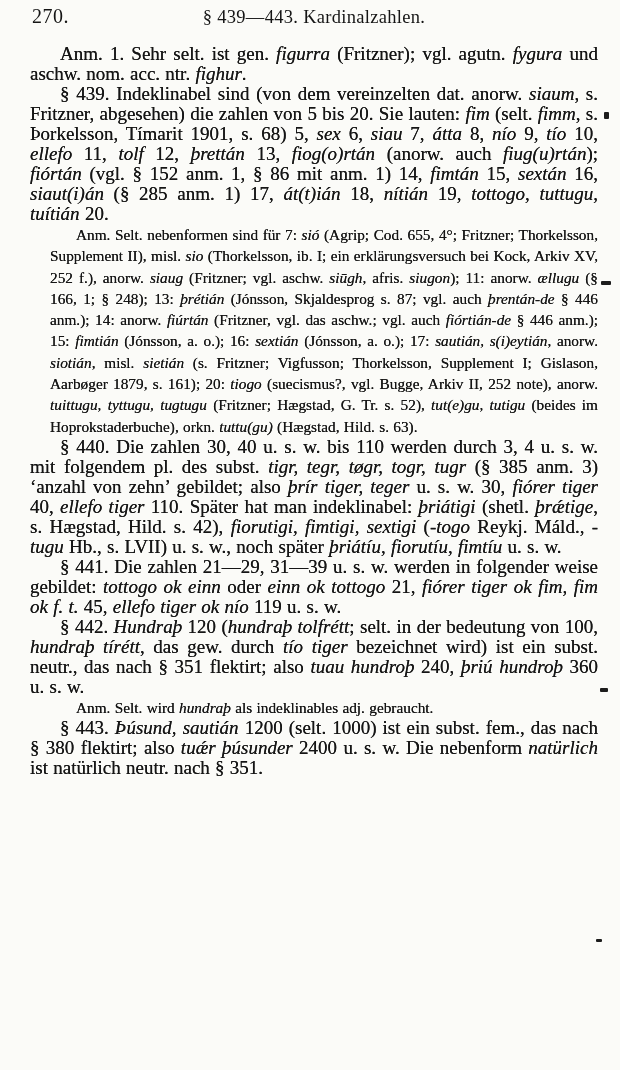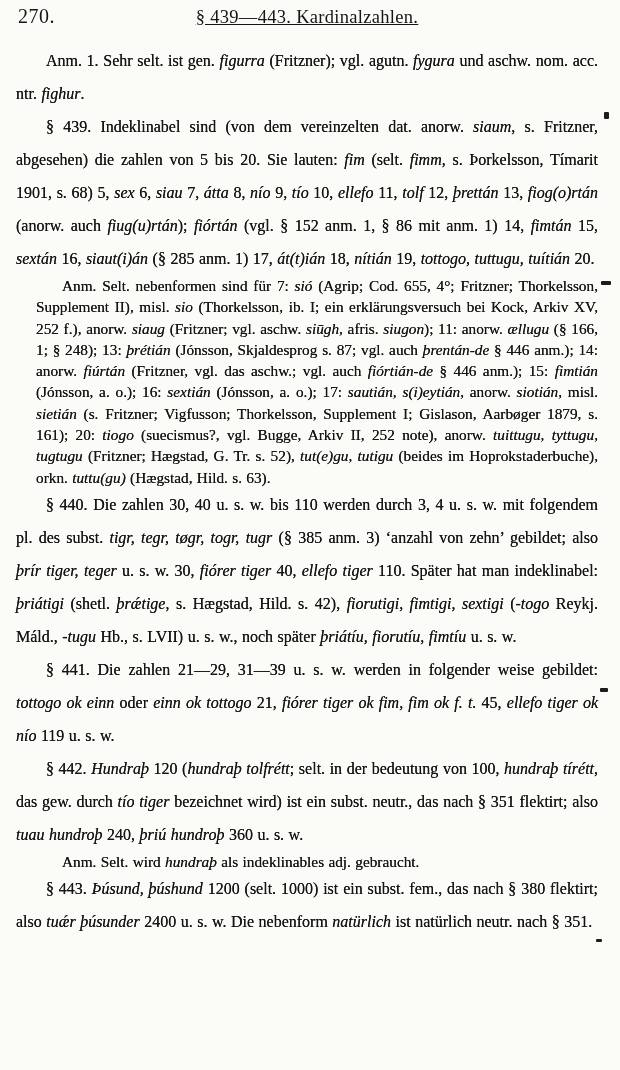--- a/index.html
+++ b/index.html
@@ -5,44 +5,43 @@
   html, body { margin: 0; padding: 0; }
   body {
     width: 620px; height: 1070px;
     background: #fbfbf8;
     overflow: hidden;
     font-family: "Liberation Serif", "DejaVu Serif", serif;
     color: #151515;
     position: relative;
   }
   .page {
-    padding: 5px 22px 0 16px;
+    padding: 5px 22px 0 30px;
     position: relative;
   }
   .pagehead {
     position: relative;
     height: 26px;
     margin-bottom: 13px;
   }
   .page-num {
     position: absolute; left: 2px; top: 0;
     font-size: 20px; letter-spacing: 0.5px;
   }
   .running-title {
     display: block; text-align: center;
     font-size: 18.5px; padding-top: 2px;
     letter-spacing: 0.3px;
-    text-decoration: underline;
   }
   p.para {
     margin: 0;
     text-align: justify;
     text-indent: 30px;
-    font-size: 16px;
-    line-height: 33px;
+    font-size: 19px;
+    line-height: 20px;
     text-shadow: 0 0 0.35px rgba(0,0,0,0.85);
     word-spacing: 0.5px;
   }
   p.small {
     font-size: 15.3px;
     line-height: 21.3px;
     text-indent: 26px;
     margin-left: 20px;
   }
   .gap { margin-top: 8px; }
@@ -71,20 +70,20 @@
   <p class="para gap"><span>§ 439. Indeklinabel sind (von dem vereinzelten dat. anorw. </span><span class="it">siaum</span><span>, s. Fritzner, abgesehen) die zahlen von 5 bis 20. Sie lauten: </span><span class="it">fim</span><span> (selt. </span><span class="it">fimm</span><span>, s. Þorkelsson, Tímarit 1901, s. 68) 5, </span><span class="it">sex</span><span> 6, </span><span class="it">siau</span><span> 7, </span><span class="it">átta</span><span> 8, </span><span class="it">nío</span><span> 9, </span><span class="it">tío</span><span> 10, </span><span class="it">ellefo</span><span> 11, </span><span class="it">tolf</span><span> 12, </span><span class="it">þrettán</span><span> 13, </span><span class="it">fiog(o)rtán</span><span> (anorw. auch </span><span class="it">fiug(u)rtán</span><span>); </span><span class="it">fiórtán</span><span> (vgl. § 152 anm. 1, § 86 mit anm. 1) 14, </span><span class="it">fimtán</span><span> 15, </span><span class="it">sextán</span><span> 16, </span><span class="it">siaut(i)án</span><span> (§ 285 anm. 1) 17, </span><span class="it">át(t)ián</span><span> 18, </span><span class="it">nítián</span><span> 19, </span><span class="it">tottogo, tuttugu, tuítián</span><span> 20.</span></p>
   <p class="para small gap-xs"><span>Anm. Selt. nebenformen sind für 7: </span><span class="it">sió</span><span> (Agrip; Cod. 655, 4°; Fritzner; Thorkelsson, Supplement II), misl. </span><span class="it">sio</span><span> (Thorkelsson, ib. I; ein erklärungsversuch bei Kock, Arkiv XV, 252 f.), anorw. </span><span class="it">siaug</span><span> (Fritzner; vgl. aschw. </span><span class="it">siūgh</span><span>, afris. </span><span class="it">siugon</span><span>); 11: anorw. </span><span class="it">ællugu</span><span> (§ 166, 1; § 248); 13: </span><span class="it">þrétián</span><span> (Jónsson, Skjaldesprog s. 87; vgl. auch </span><span class="it">þrentán-de</span><span> § 446 anm.); 14: anorw. </span><span class="it">fiúrtán</span><span> (Fritzner, vgl. das aschw.; vgl. auch </span><span class="it">fiórtián-de</span><span> § 446 anm.); 15: </span><span class="it">fimtián</span><span> (Jónsson, a. o.); 16: </span><span class="it">sextián</span><span> (Jónsson, a. o.); 17: </span><span class="it">sautián, s(i)eytián</span><span>, anorw. </span><span class="it">siotián</span><span>, misl. </span><span class="it">sietián</span><span> (s. Fritzner; Vigfusson; Thorkelsson, Supplement I; Gislason, Aarbøger 1879, s. 161); 20: </span><span class="it">tiogo</span><span> (suecismus?, vgl. Bugge, Arkiv II, 252 note), anorw. </span><span class="it">tuittugu, tyttugu, tugtugu</span><span> (Fritzner; Hægstad, G. Tr. s. 52), </span><span class="it">tut(e)gu, tutigu</span><span> (beides im Hoprokstaderbuche), orkn. </span><span class="it">tuttu(gu)</span><span> (Hægstad, Hild. s. 63).</span></p>
 
   <p class="para gap"><span>§ 440. Die zahlen 30, 40 u. s. w. bis 110 werden durch 3, 4 u. s. w. mit folgendem pl. des subst. </span><span class="it">tigr, tegr, tøgr, togr, tugr</span><span> (§ 385 anm. 3) ‘anzahl von zehn’ gebildet; also </span><span class="it">þrír tiger, teger</span><span> u. s. w. 30, </span><span class="it">fiórer tiger</span><span> 40, </span><span class="it">ellefo tiger</span><span> 110. Später hat man indeklinabel: </span><span class="it">þriátigi</span><span> (shetl. </span><span class="it">þrǽtige</span><span>, s. Hægstad, Hild. s. 42), </span><span class="it">fiorutigi, fimtigi, sextigi</span><span> (</span><span class="it">-togo</span><span> Reykj. Máld., </span><span class="it">-tugu</span><span> Hb., s. LVII) u. s. w., noch später </span><span class="it">þriátíu, fiorutíu, fimtíu</span><span> u. s. w.</span></p>
 
   <p class="para gap"><span>§ 441. Die zahlen 21—29, 31—39 u. s. w. werden in folgender weise gebildet: </span><span class="it">tottogo ok einn</span><span> oder </span><span class="it">einn ok tottogo</span><span> 21, </span><span class="it">fiórer tiger ok fim, fim ok f. t.</span><span> 45, </span><span class="it">ellefo tiger ok nío</span><span> 119 u. s. w.</span></p>
 
   <p class="para gap"><span>§ 442. </span><span class="it">Hundraþ</span><span> 120 (</span><span class="it">hundraþ tolfrétt</span><span>; selt. in der bedeutung von 100, </span><span class="it">hundraþ tírétt</span><span>, das gew. durch </span><span class="it">tío tiger</span><span> bezeichnet wird) ist ein subst. neutr., das nach § 351 flektirt; also </span><span class="it">tuau hundroþ</span><span> 240, </span><span class="it">þriú hundroþ</span><span> 360 u. s. w.</span></p>
   <p class="para small gap-xs"><span>Anm. Selt. wird </span><span class="it">hundraþ</span><span> als indeklinables adj. gebraucht.</span></p>
 
-  <p class="para gap"><span>§ 443. </span><span class="it">Þúsund, þúshund</span><span> 1200 (selt. 1000) ist ein subst. fem., das nach § 380 flektirt; also </span><span class="it">tuǽr þúsunder</span><span> 2400 u. s. w. Die nebenform </span><span class="it">natürlich</span><span> ist natürlich neutr. nach § 351.</span></p>
+  <p class="para gap"><span>§ 443. </span><span class="it">Þúsund, sautián</span><span> 1200 (selt. 1000) ist ein subst. fem., das nach § 380 flektirt; also </span><span class="it">tuǽr þúsunder</span><span> 2400 u. s. w. Die nebenform </span><span class="it">natürlich</span><span> ist natürlich neutr. nach § 351.</span></p>
 
 </div>
 
 <div class="speck s1"></div>
 <div class="speck s2"></div>
 <div class="speck s3"></div>
 <div class="speck s4"></div>
 
 </body></html>

